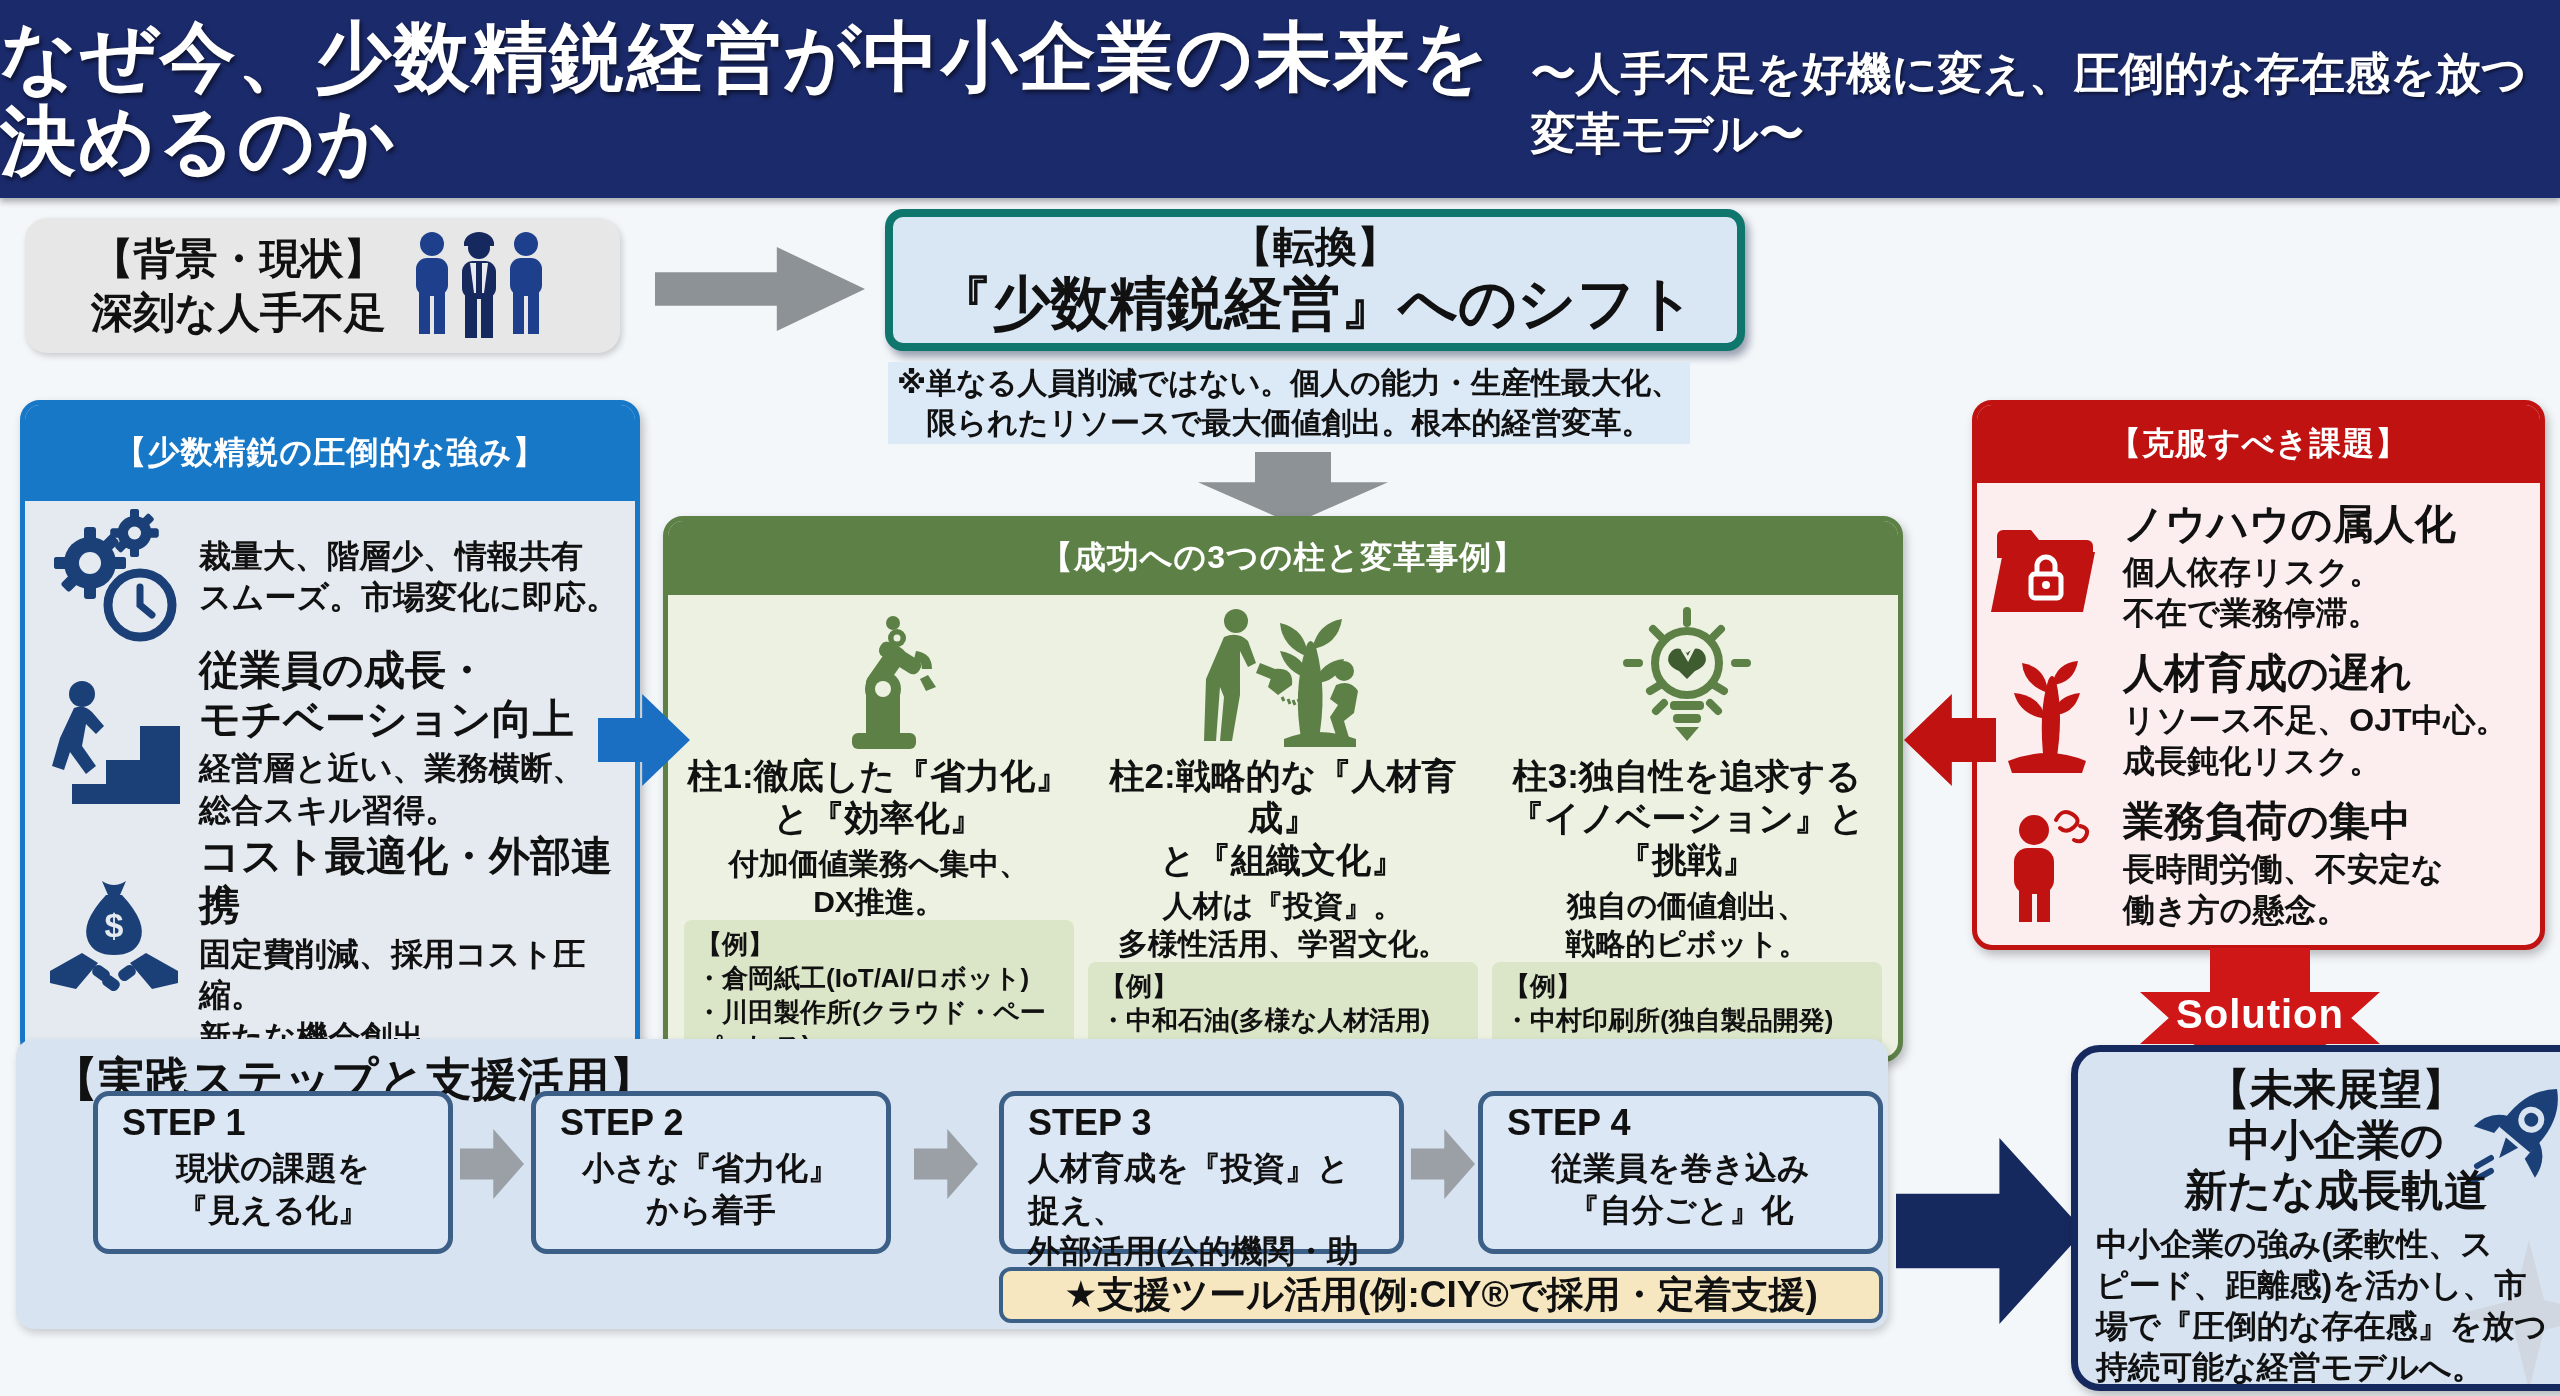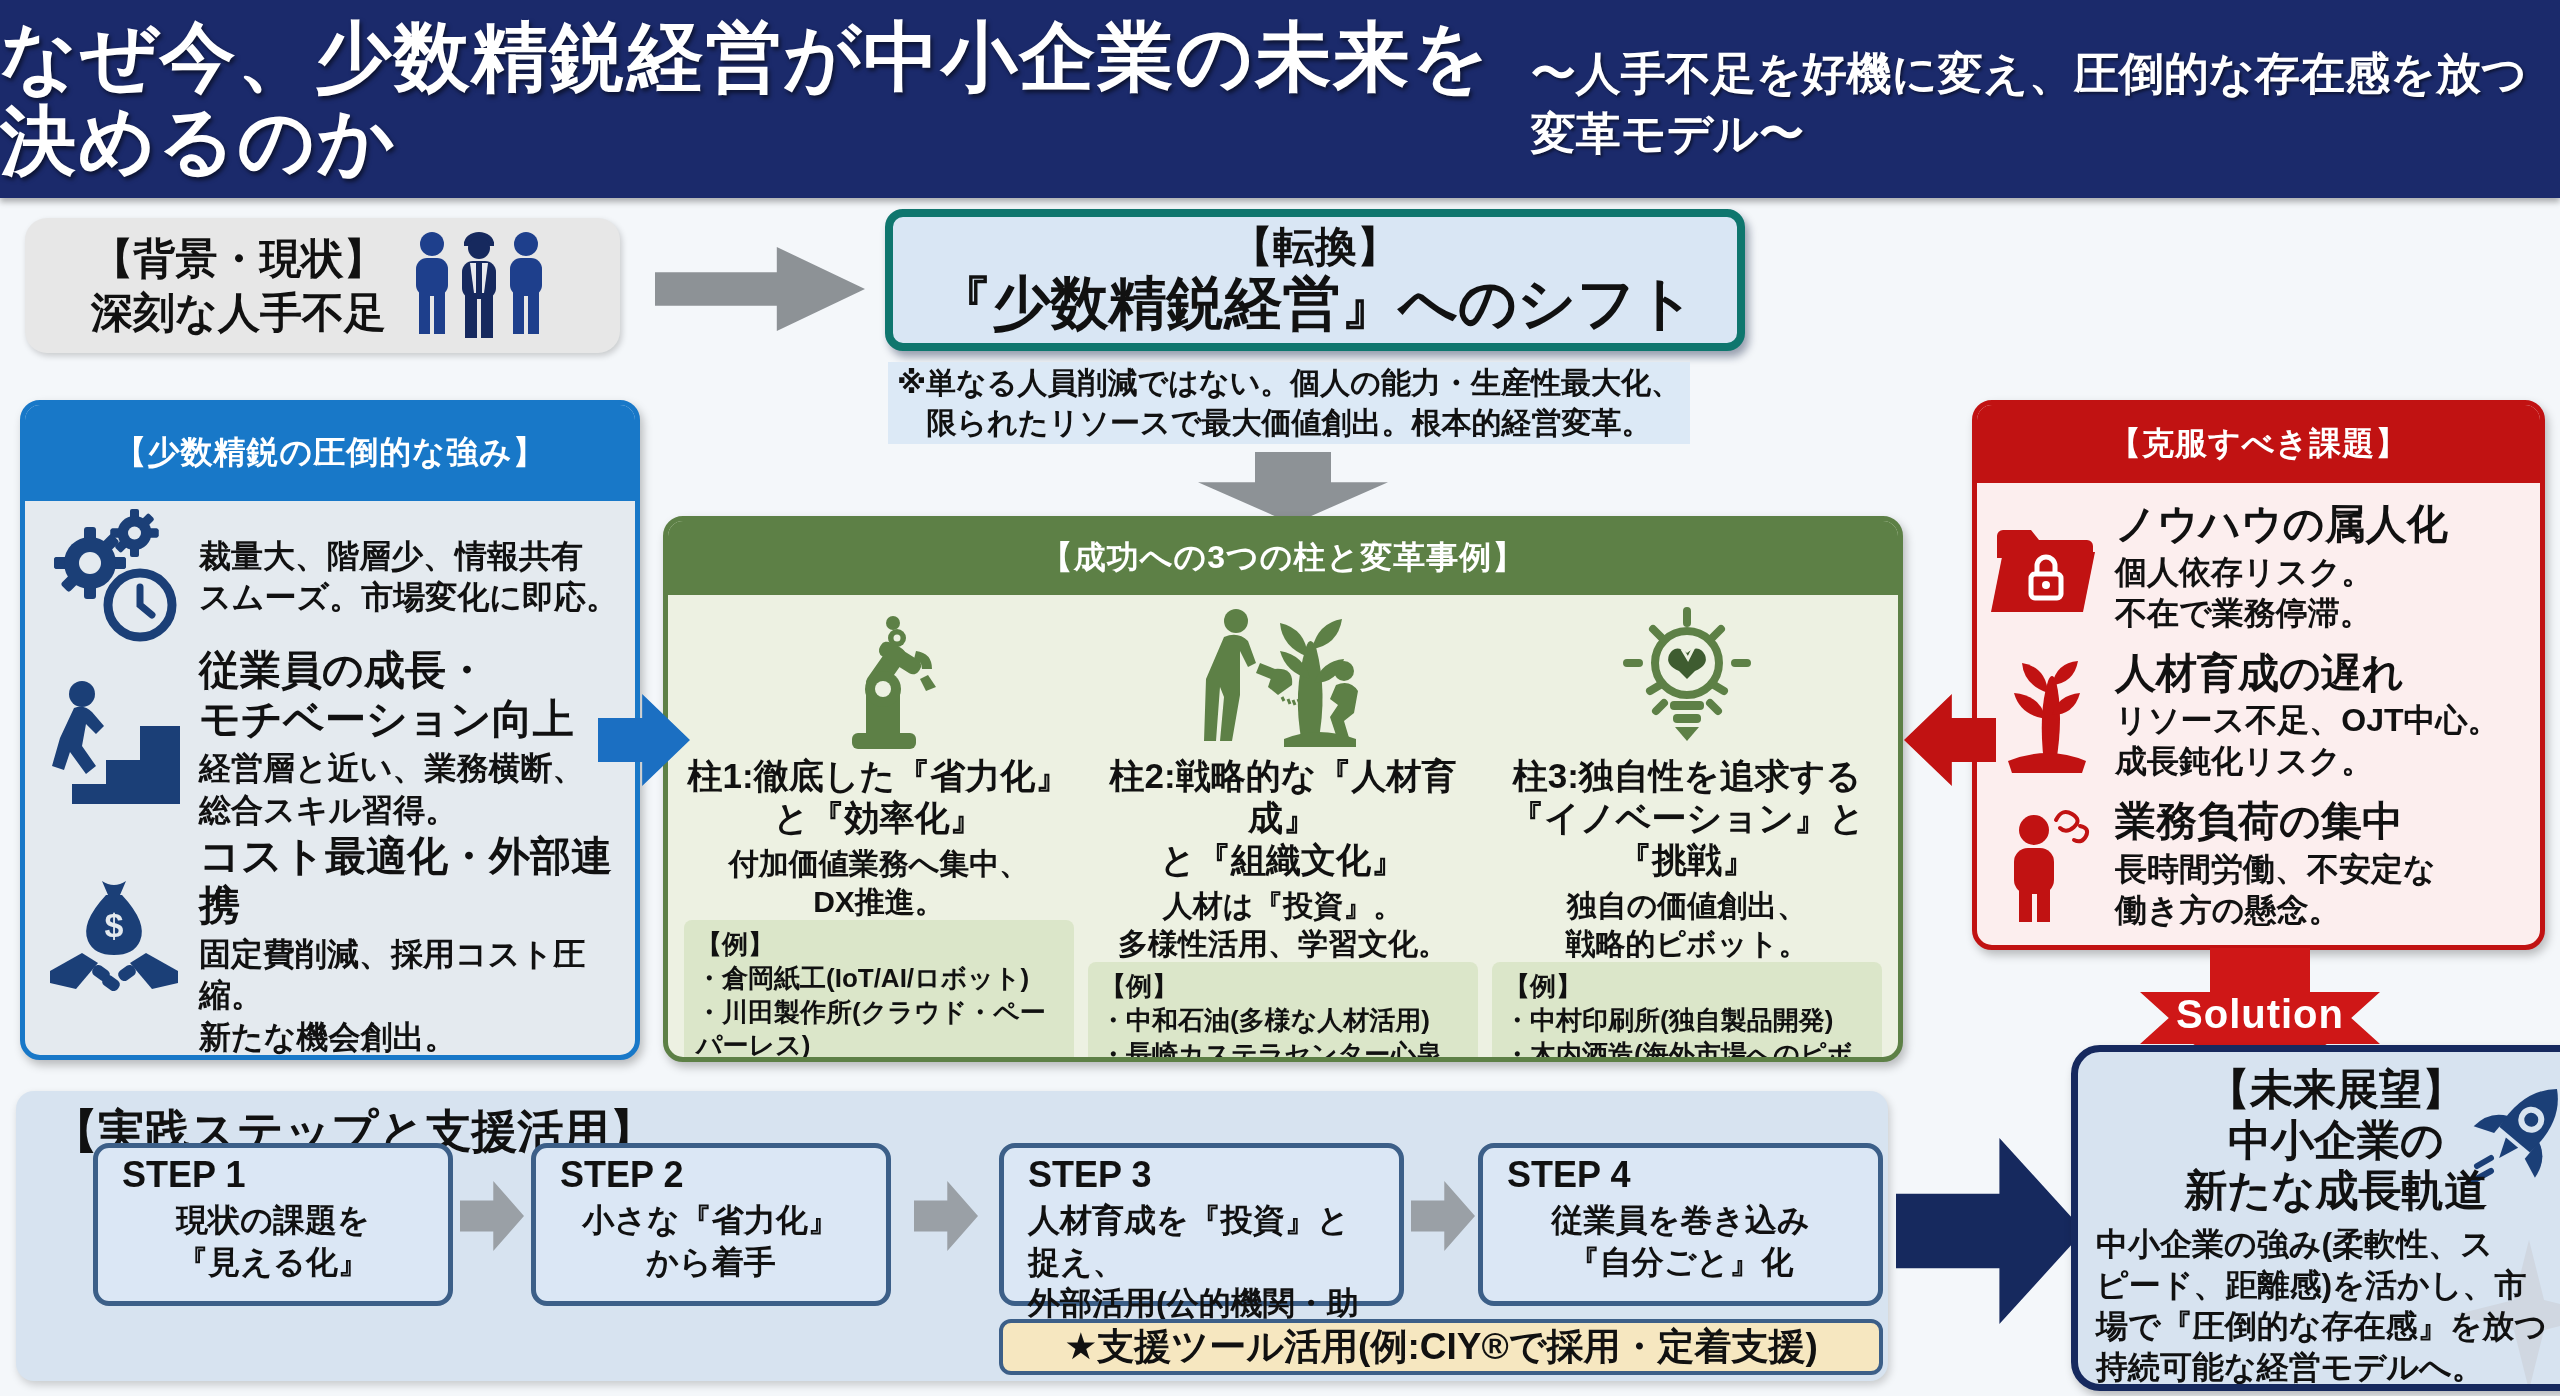--- a/index.html
+++ b/index.html
@@ -63,21 +63,21 @@
   .p-title{font-size:35px;font-weight:900;line-height:1.2;text-align:center;}
   .p-desc{font-size:30px;font-weight:700;line-height:1.25;text-align:center;margin-top:6px;}
   .p-ex{margin-top:auto;width:100%;box-sizing:border-box;background:#dbe6c9;border-radius:8px;
        padding:8px 12px;font-size:26px;font-weight:700;line-height:1.3;text-align:left;}
   .p-ex-label{font-weight:900;}
 
   
   .challenges{left:1972px;top:400px;width:573px;height:550px;background:#fceeee;border:5px solid #c11212;}
   .challenges .frame-hd{height:78px;background:#c11212;}
   .c-body{display:flex;flex-direction:column;justify-content:space-evenly;height:462px;padding:2px 10px;}
-  .c-item{display:flex;align-items:center;gap:8px;}
+  .c-item{display:flex;align-items:center;gap:16px;}
   .c-icon{flex:0 0 120px;display:flex;align-items:center;justify-content:center;}
   .c-title{font-size:41px;font-weight:900;line-height:1.15;}
   .c-desc{font-size:32px;font-weight:700;line-height:1.28;margin-top:3px;}
 
   
   .arrow-r-blue{left:598px;top:694px;width:92px;height:92px;background:#1b6fc2;z-index:6;
        clip-path:polygon(0 26%,48% 26%,48% 0,100% 50%,48% 100%,48% 74%,0 74%);}
   .arrow-l-red{left:1904px;top:694px;width:92px;height:92px;background:#c11212;z-index:6;
        clip-path:polygon(100% 26%,52% 26%,52% 0,0 50%,52% 100%,52% 74%,100% 74%);}
 
@@ -85,21 +85,21 @@
   .solution{left:2140px;top:948px;width:240px;height:138px;}
   .sol-shaft{position:absolute;left:70px;top:0;width:100px;height:48px;background:#cf1717;}
   .sol-ribbon{position:absolute;left:0;top:44px;width:240px;height:52px;background:#cf1717;
        clip-path:polygon(0 0,100% 0,88% 50%,100% 100%,0 100%,12% 50%);
        display:flex;align-items:flex-start;justify-content:center;}
   .sol-text{color:#fff;font-weight:900;font-size:40px;letter-spacing:1px;}
   .sol-head{position:absolute;left:50px;top:94px;width:140px;height:44px;background:#cf1717;
        clip-path:polygon(0 0,100% 0,50% 100%);}
 
   
-  .panel{left:16px;top:1091px;width:1872px;height:290px;background:#d7e3f0;border-radius:18px;
+  .panel{left:16px;top:1039px;width:1872px;height:290px;background:#d7e3f0;border-radius:18px;
        box-shadow:2px 4px 8px rgba(0,0,0,.18);}
   .panel-hd{position:absolute;left:36px;top:10px;font-size:46px;font-weight:900;}
   .step{position:absolute;top:52px;height:163px;background:#dbe7f5;border:5px solid #3c5f88;
        border-radius:16px;box-sizing:border-box;padding:6px 24px;}
   .step-label{font-size:36px;font-weight:800;}
   .step-text{font-size:32px;font-weight:900;line-height:1.3;text-align:center;margin-top:4px;}
   .step-text.left{text-align:left;}
   .step1{left:77px;width:360px;} .step2{left:515px;width:360px;}
   .step3{left:983px;width:405px;} .step4{left:1462px;width:405px;}
   .sarrow{position:absolute;top:90px;width:64px;height:70px;background:#9aa0a6;

